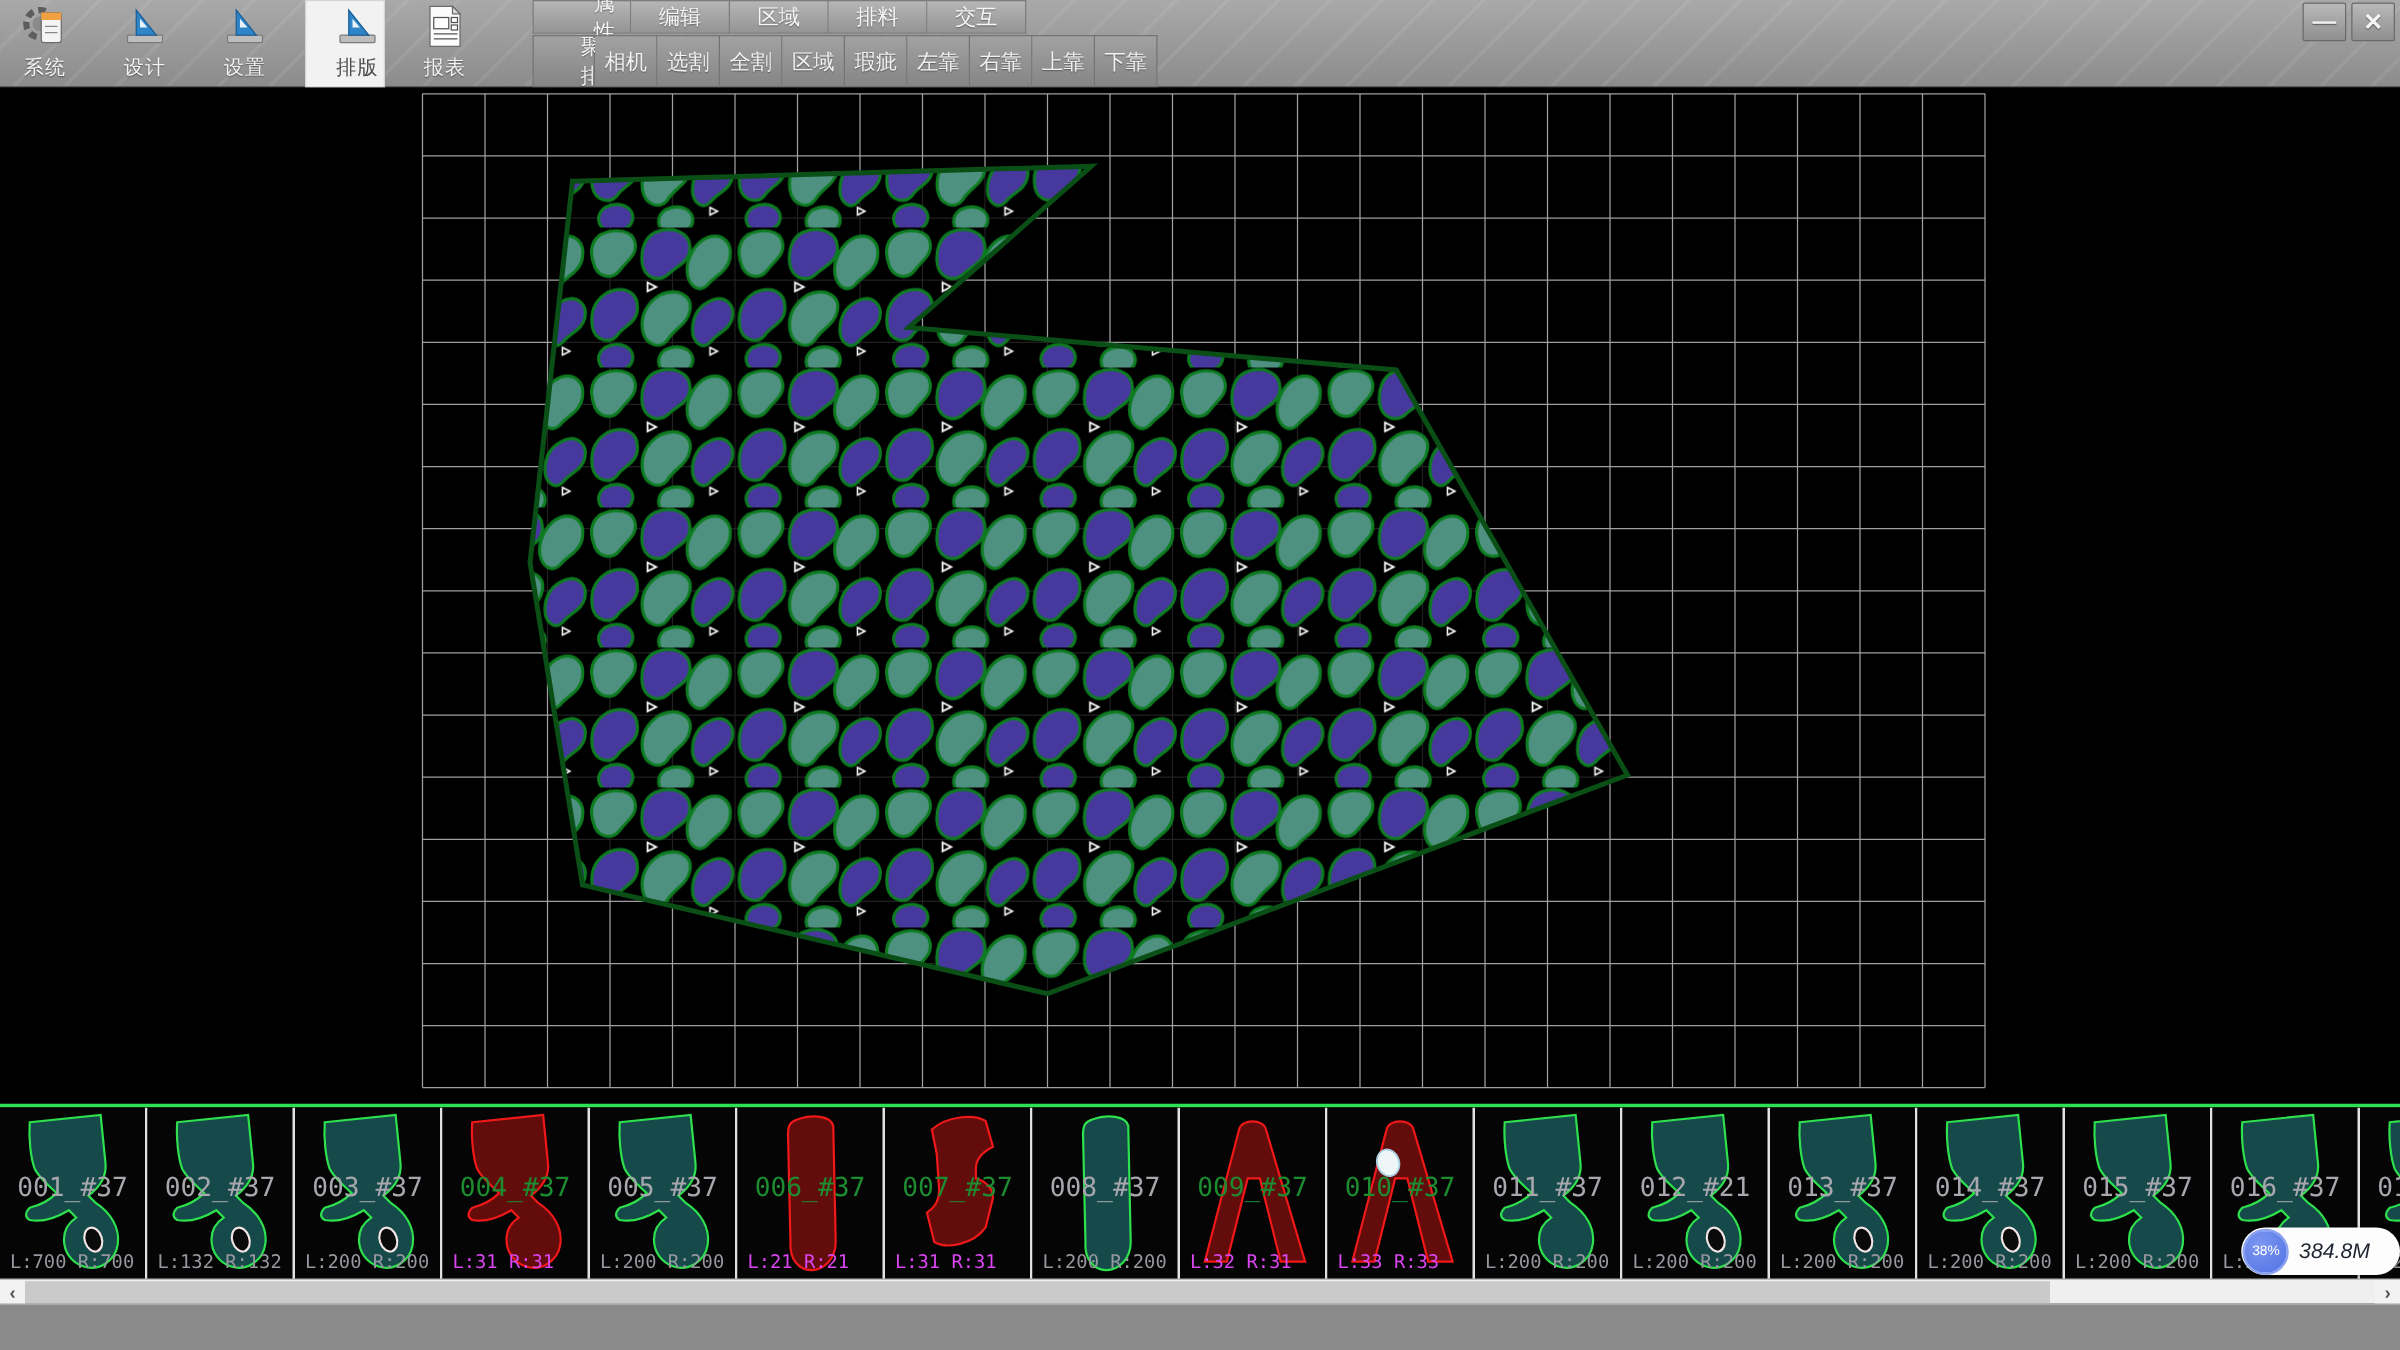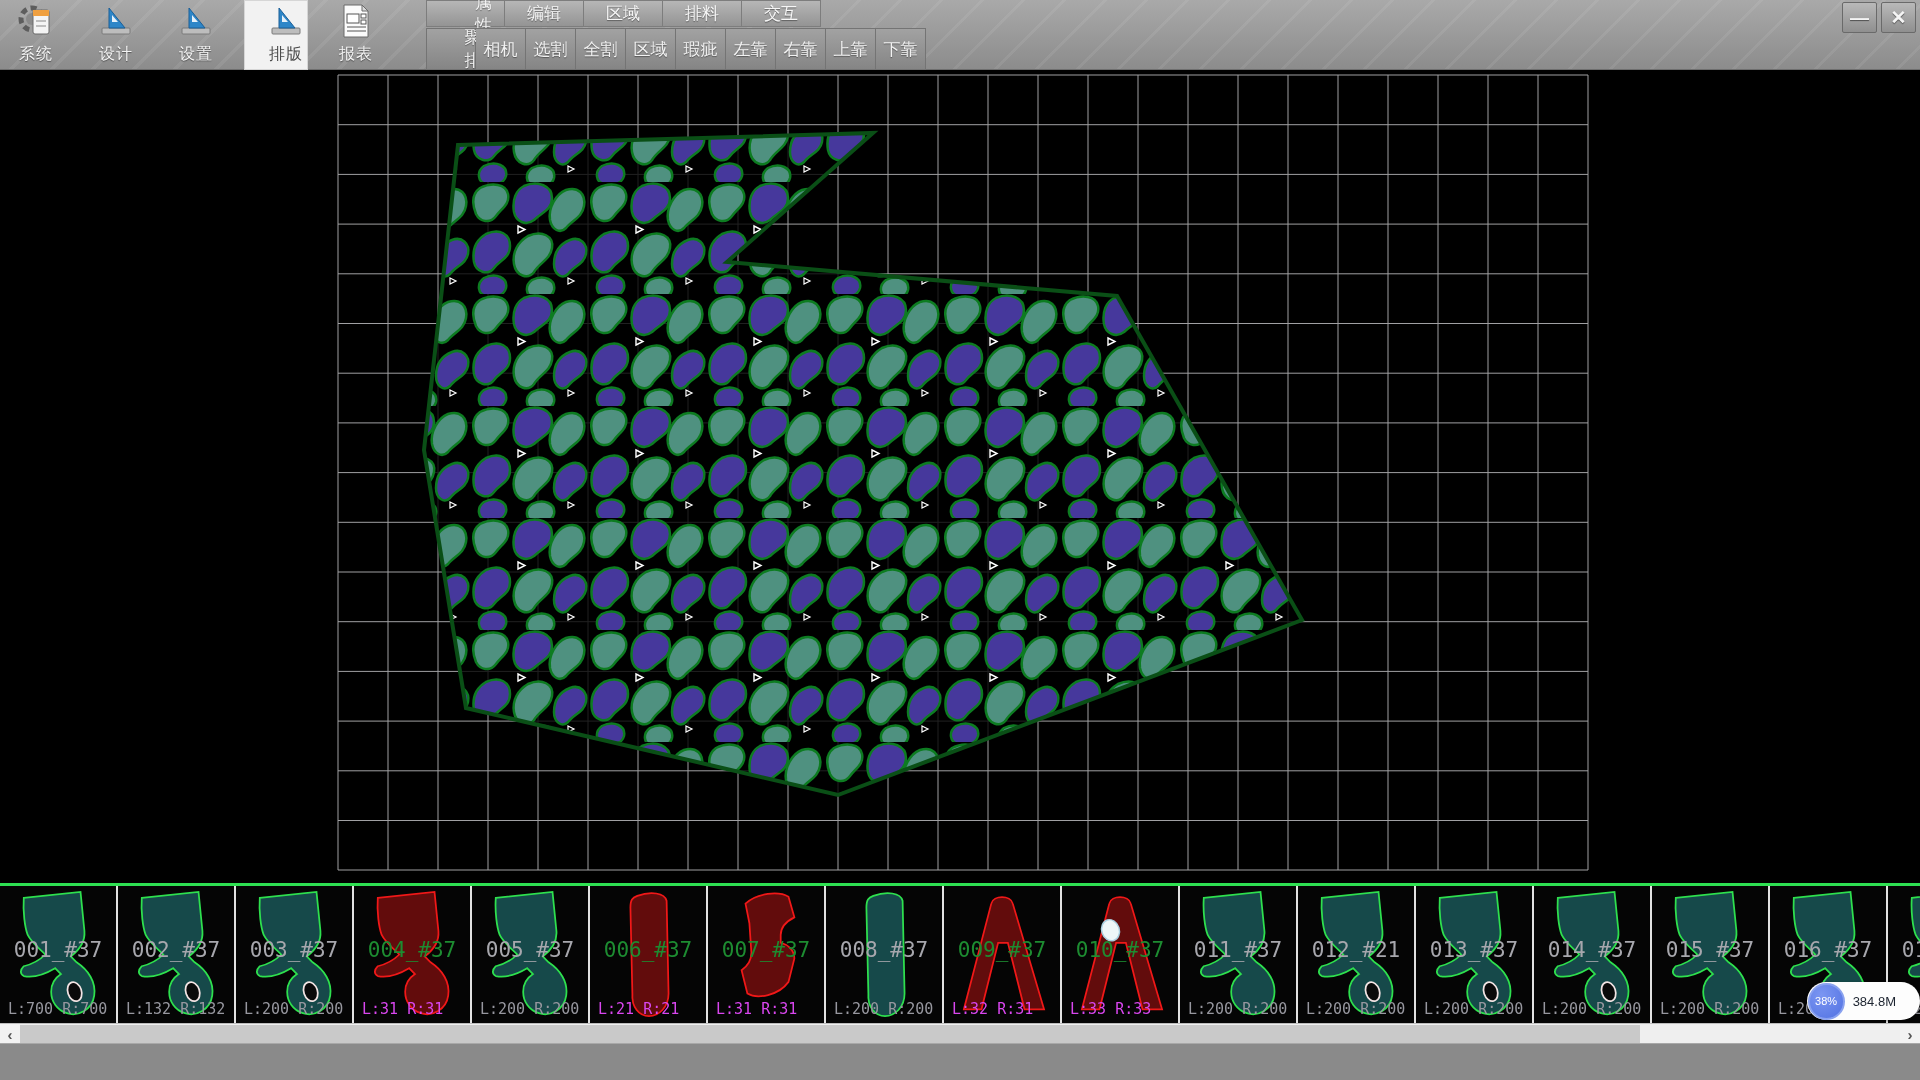--- a/index.html
+++ b/index.html
@@ -59,21 +59,21 @@
   .t-gray .thumb-name{color:#a7a7ad;} .t-gray .thumb-size{color:#97979f;}
   .t-green .thumb-name{color:#1d8c31;} .t-green .thumb-size{color:#d946ef;}
 
   .badge{position:absolute;right:0px;top:96px;height:38px;min-width:108px;background:#fdfdfd;
     border-radius:19px;display:flex;align-items:center;box-shadow:0 1px 3px rgba(0,0,0,.4);
     padding-right:24px;}
   .badge .circ{width:37px;height:37px;border-radius:50%;
     background:radial-gradient(circle at 35% 30%,#7b96f2,#5272e2);
     border:2px solid #8aa2f0;display:flex;align-items:center;justify-content:center;
     color:#fff;font-size:11px;margin-left:1px;}
-  .badge .mem{margin-left:8px;color:#1d2430;font-size:13px;}
+  .badge .mem{margin-left:8px;color:#1d2430;font-size:17px;font-style:italic;}
 
   
   .hscroll{position:absolute;left:0;top:1023px;width:1920px;height:20px;background:#efefef;
     border-top:1px solid #bdbdbd;}
   .hs-btn{position:absolute;top:0;width:20px;height:20px;background:#f2f2f2;color:#555;
     display:flex;align-items:center;justify-content:center;font-size:15px;font-weight:bold;}
   .hs-left{left:0;} .hs-right{right:0;}
   .hs-thumb{position:absolute;left:20px;top:1px;width:1620px;height:18px;background:#c9c9c9;}
   .statusbar{position:absolute;left:0;top:1043px;width:1920px;height:37px;background:#8a8a8a;
     border-top:1px solid #a8a8a8;}

